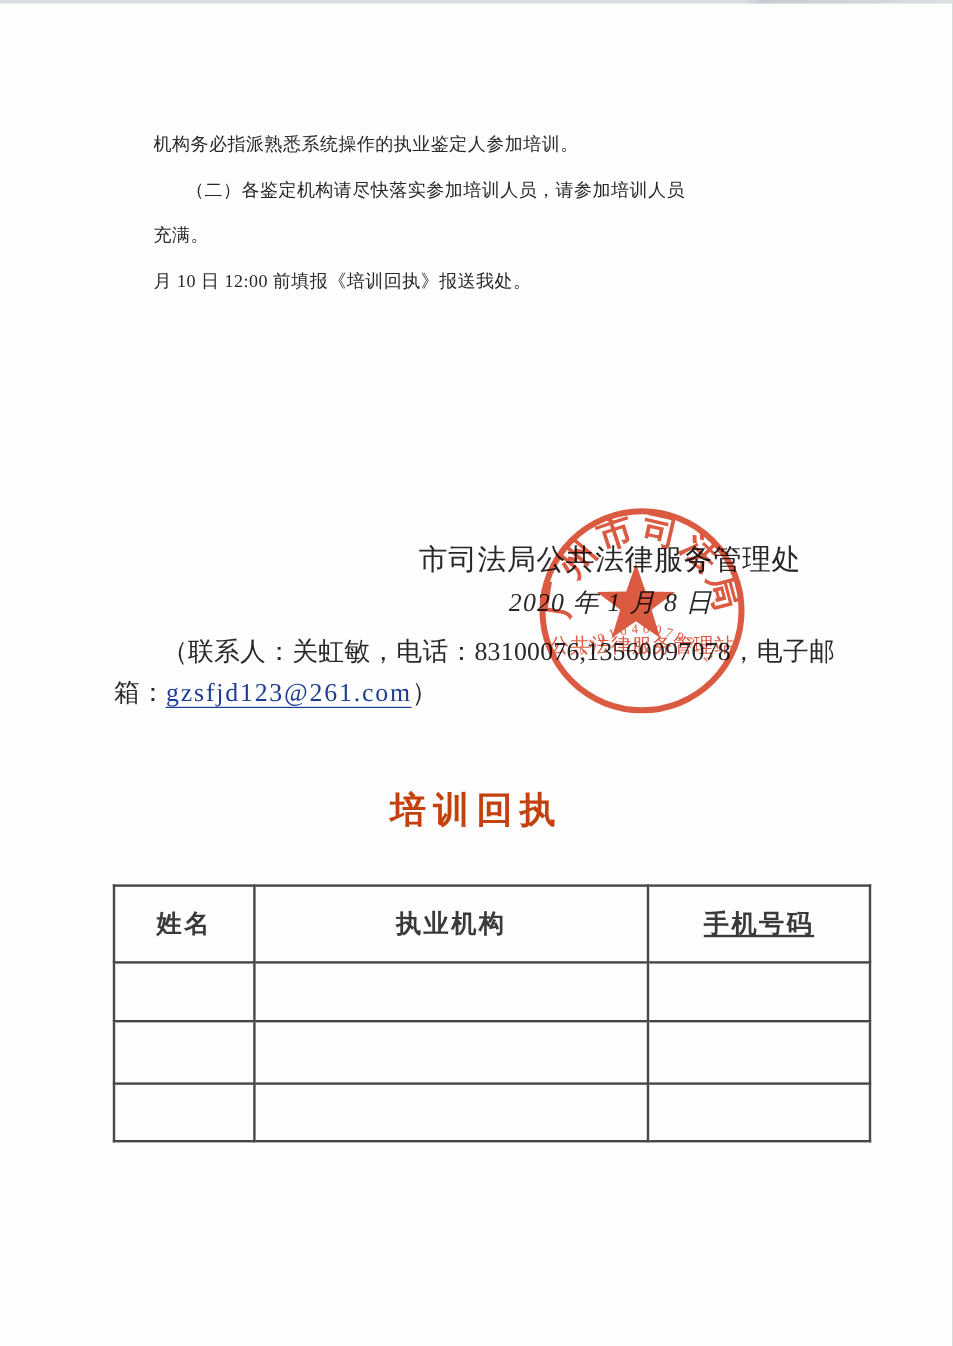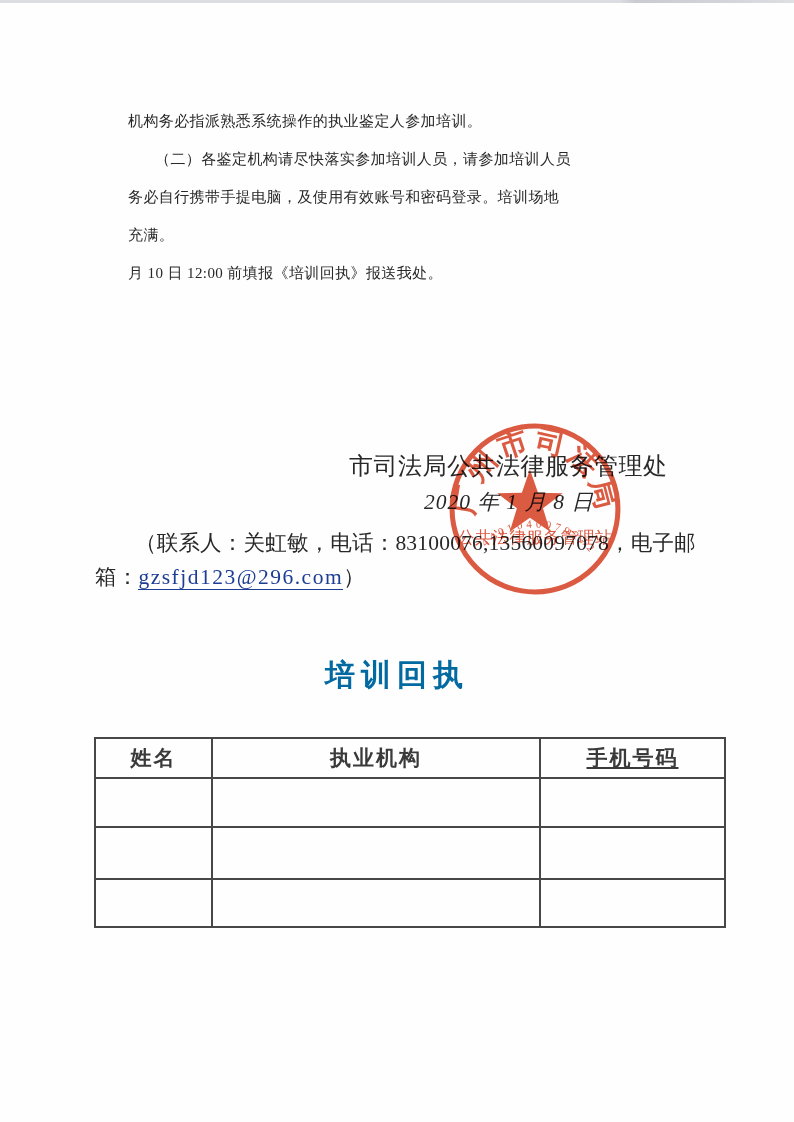--- a/index.html
+++ b/index.html
@@ -44,70 +44,69 @@
   .email-link{
     color:#1d3d94;text-decoration:none;
     border-bottom:1.6px solid #1d3d94;
     font-family:"Liberation Serif","DejaVu Serif",serif;
     letter-spacing:1.5px;
   }
   .receipt-title{
     position:absolute;left:0;top:655px;width:794px;
     text-align:center;
     font-size:30px;font-weight:bold;letter-spacing:6px;
-    color:#0369a1;
+    color:#c2410c;
   }
   table.receipt-table{
     position:absolute;left:94px;top:737px;
     width:624px;
     border-collapse:collapse;
     table-layout:fixed;
   }
   table.receipt-table td,table.receipt-table th{
     border:2px solid #474747;
     padding:0;
   }
   table.receipt-table th{
     font-family:"Liberation Sans","DejaVu Sans",sans-serif;
     font-weight:600;font-size:21px;color:#3a3a3a;
     letter-spacing:2px;text-align:center;
   }
   .col-name{width:115px;}
   .col-org{width:326px;}
   .col-phone{width:183px;text-decoration:underline;}
-  .row-header{height:40px;}
+  .row-header{height:64px;}
   .row-1{height:49px;}
   .row-2{height:52px;}
   .row-3{height:48px;}
   .seal{
     position:absolute;left:446px;top:420px;width:178px;height:178px;
     mix-blend-mode:multiply;
     opacity:.88;
   }
 </style>
 </head>
 <body>
 
 <div class="page">
 
   <div class="scan-edge"></div>
 
   <div class="body-text">
     <div>机构务必指派熟悉系统操作的执业鉴定人参加培训。</div>
     <div class="indent">（二）各鉴定机构请尽快落实参加培训人员，请参加培训人员</div>
-    <div>务必自行携带手提电脑，及使用有效账号和密码登录。培训场地</div>
     <div>充满。</div>
     <div>月 10 日 12:00 前填报《培训回执》报送我处。</div>
   </div>
 
   <div class="signoff-org">市司法局公共法律服务管理处</div>
   <div class="signoff-date">2020 年 1 月 8 日</div>
 
   <div class="contact-line1">（联系人：关虹敏，电话：83100076,13560097078，电子邮</div>
-  <div class="contact-line2"><span>箱：</span><a href="#" class="email-link">gzsfjd123@296.com</a><span>）</span></div>
+  <div class="contact-line2"><span>箱：</span><a href="#" class="email-link">gzsfjd123@261.com</a><span>）</span></div>
 
   <svg class="seal" viewBox="0 0 176 176" aria-hidden="true">
     <defs>
       <path id="sealTopArc" d="M 29,101 A 60,60 0 1 1 147,101" fill="none"></path>
       <path id="sealBottomArc" d="M 32,133 A 72,72 0 0 1 144,133" fill="none"></path>
     </defs>
     <circle cx="88" cy="88" r="82" fill="none" stroke="#d84327" stroke-width="5"></circle>
     <text font-size="29" font-weight="bold" fill="#d84327" font-family="'Liberation Serif','DejaVu Serif',serif">
       <textPath href="#sealTopArc" startOffset="6" textLength="192">广州市司法局</textPath>
     </text>

